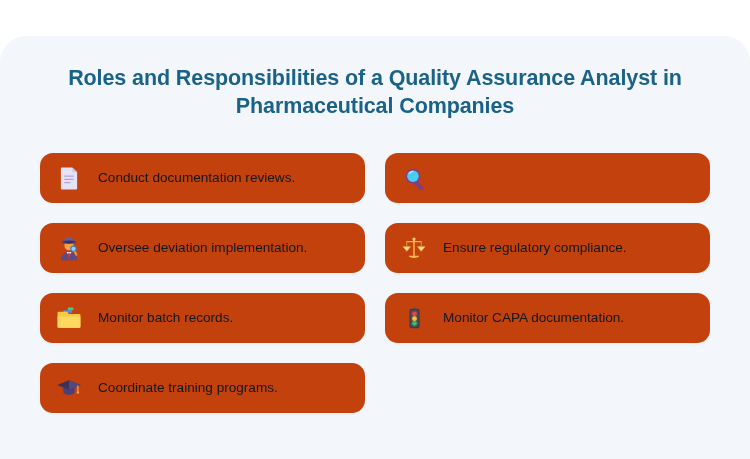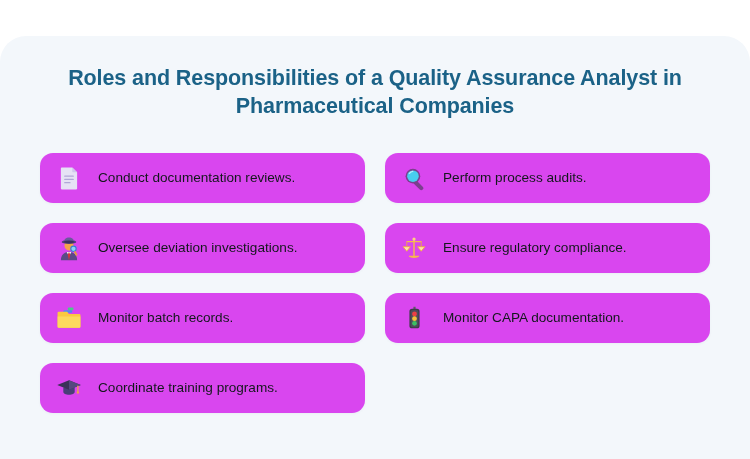--- a/index.html
+++ b/index.html
@@ -41,21 +41,21 @@
     left: 40px;
     top: 117px;
     width: 670px;
     display: grid;
     grid-template-columns: 325px 325px;
     column-gap: 20px;
     row-gap: 20px;
   }
 
   .card {
-    background: #d946ef;
+    background: #c2410c;
     border-radius: 13px;
     height: 50px;
     display: flex;
     align-items: center;
     padding: 0 14px;
     box-sizing: border-box;
     box-shadow: 0 1px 3px rgba(27, 60, 95, 0.045);
   }
 
   .card-icon {
@@ -102,40 +102,39 @@
 
     <div class="card">
       <span class="card-icon">
         <svg width="25" height="25" viewBox="0 0 32 32">
           <path d="M18.5 19.5l3 3 6 6a2.6 2.6 0 0 1-3.7 3.7l-6-6-3-3z" fill="#7b3f8f" transform="translate(-1,-2)"></path>
           <circle cx="14" cy="13" r="9.4" fill="#7b3f8f"></circle>
           <circle cx="14" cy="13" r="7.4" fill="#48cdef"></circle>
           <path d="M9.5 9.5a6.3 6.3 0 0 1 4.3-2.6" stroke="#b7edfb" stroke-width="1.7" fill="none" stroke-linecap="round"></path>
         </svg>
       </span>
-      <span class="card-label">Perform process audits.</span>
     </div>
 
 
     <div class="card">
       <span class="card-icon">
         <svg width="26" height="26" viewBox="0 0 32 32">
           <path d="M6 31c0-6.5 4.3-10.5 10-10.5S26 24.5 26 31z" fill="#5a4a86"></path>
           <path d="M13 21h6l-3 5z" fill="#f1f3f6"></path>
           <path d="M16 21l-1.6 3.2L16 31l1.6-6.8z" fill="#d8323c"></path>
           <ellipse cx="16" cy="13" rx="5.6" ry="6.1" fill="#f5a34a"></ellipse>
           <ellipse cx="16" cy="8.6" rx="9" ry="2.4" fill="#4d3f76"></ellipse>
           <path d="M9.6 8.6c0-3.4 2.9-5.6 6.4-5.6s6.4 2.2 6.4 5.6z" fill="#6a5a9c"></path>
           <ellipse cx="16" cy="8.2" rx="6.3" ry="1.5" fill="#3b3060"></ellipse>
           <circle cx="21.5" cy="17" r="4" fill="#3b7fd4"></circle>
           <circle cx="21.5" cy="17" r="2.6" fill="#8fd0f5"></circle>
           <rect x="22.8" y="19.6" width="2.3" height="6" rx="1.1" fill="#e0a23c" transform="rotate(-28 24 22)"></rect>
         </svg>
       </span>
-      <span class="card-label">Oversee deviation investigations.</span>
+      <span class="card-label">Oversee deviation implementation.</span>
     </div>
 
     <div class="card">
       <span class="card-icon">
         <svg width="26" height="26" viewBox="0 0 32 32">
           <rect x="15.1" y="6" width="1.8" height="20" fill="#f7b84e"></rect>
           <rect x="6.5" y="7.3" width="19" height="1.6" rx=".8" fill="#f7b84e"></rect>
           <circle cx="16" cy="5" r="2" fill="#ffd27f"></circle>
           <path d="M9.5 25.5h13c0 1.6-2.9 2.7-6.5 2.7s-6.5-1.1-6.5-2.7z" fill="#f7b84e"></path>
           <path d="M2.6 14.4h9l-4.5 5.6z" fill="#ffe2a8" stroke="#f0a93c" stroke-width="1"></path>

